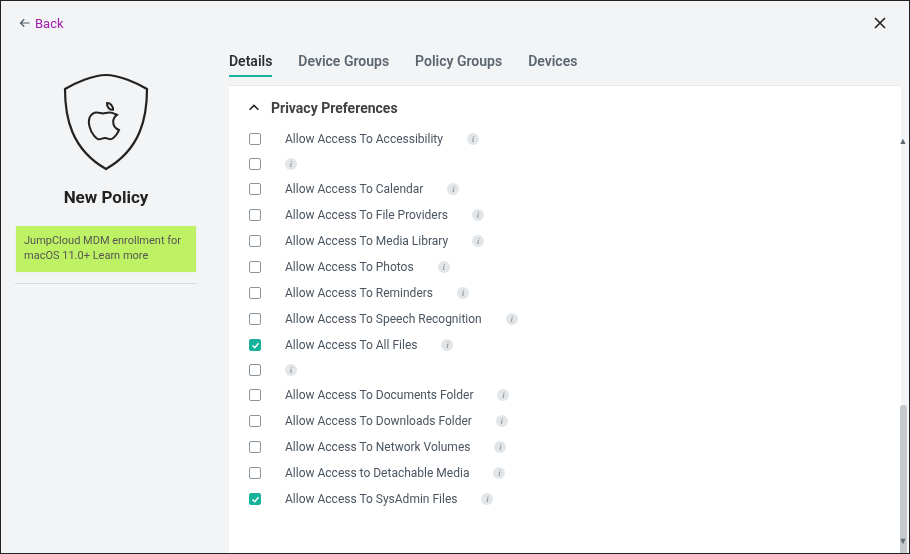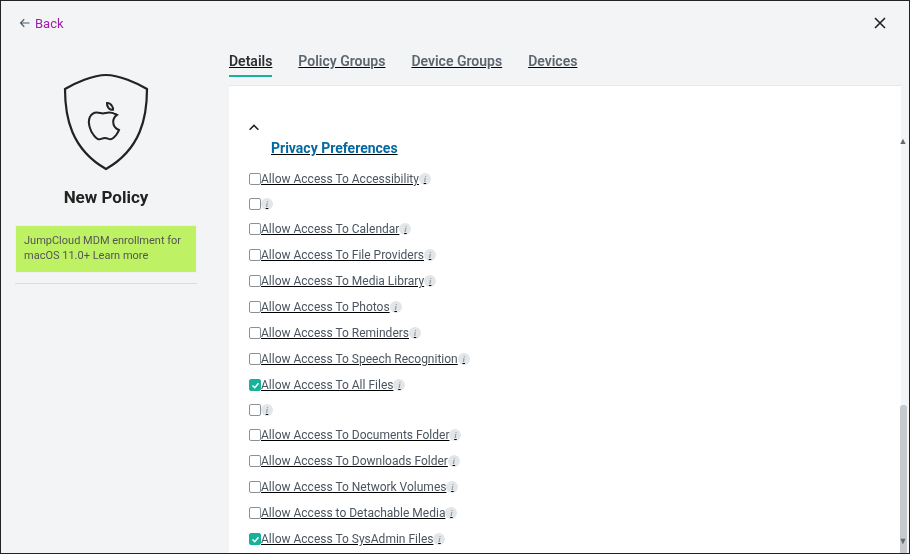--- a/index.html
+++ b/index.html
@@ -73,21 +73,20 @@
     background: #d9dcdc;
     margin-top: 10px;
   }
   .content-col {
     flex: 1;
     display: flex;
     flex-direction: column;
     padding-left: 18px;
     padding-right: 8px;
     position: relative;
-    text-decoration: underline;
   }
   .tabs {
     height: 40px;
     display: flex;
     align-items: flex-end;
     gap: 26px;
     padding-bottom: 8px;
   }
   .tab {
     font-size: 14px;
@@ -114,27 +113,26 @@
     align-items: center;
     gap: 10px;
     margin-bottom: 10px;
   }
   .section-header .chev {
     width: 14px; height: 14px;
   }
   .section-title {
     font-weight: 700;
     font-size: 14px;
-    color: #0369a1;
-    margin-top: 40px;
+    color: #404040;
   }
   .option-row {
     display: flex;
     align-items: center;
-    gap: 0;
+    gap: 24px;
     padding: 6px 0;
   }
   .checkbox {
     width: 12px;
     height: 12px;
     border: 1px solid #8a9299;
     border-radius: 2px;
     display:flex; align-items:center; justify-content:center;
     cursor: pointer;
     flex-shrink: 0;
@@ -222,22 +220,22 @@
     <div class="policy-title">New Policy</div>
     <div class="note-box">
       <span>JumpCloud MDM enrollment for macOS 11.0+ </span><span class="learn-more">Learn more</span>
     </div>
     <div class="sidebar-divider"></div>
   </div>
 
   <div class="content-col">
     <div class="tabs" id="tabs-container">
         <div class="tab active">Details</div>
+        <div class="tab">Device Groups</div>
         <div class="tab">Policy Groups</div>
-        <div class="tab">Device Groups</div>
         <div class="tab">Devices</div>
       </div>
 
     <div class="panel">
       <div class="section-header">
         <svg class="chev" viewBox="0 0 16 16" fill="none" stroke="#222" stroke-width="1.8">
           <path d="M3 10 L8 5 L13 10"></path>
         </svg>
         <span class="section-title">Privacy Preferences</span>
       </div>

